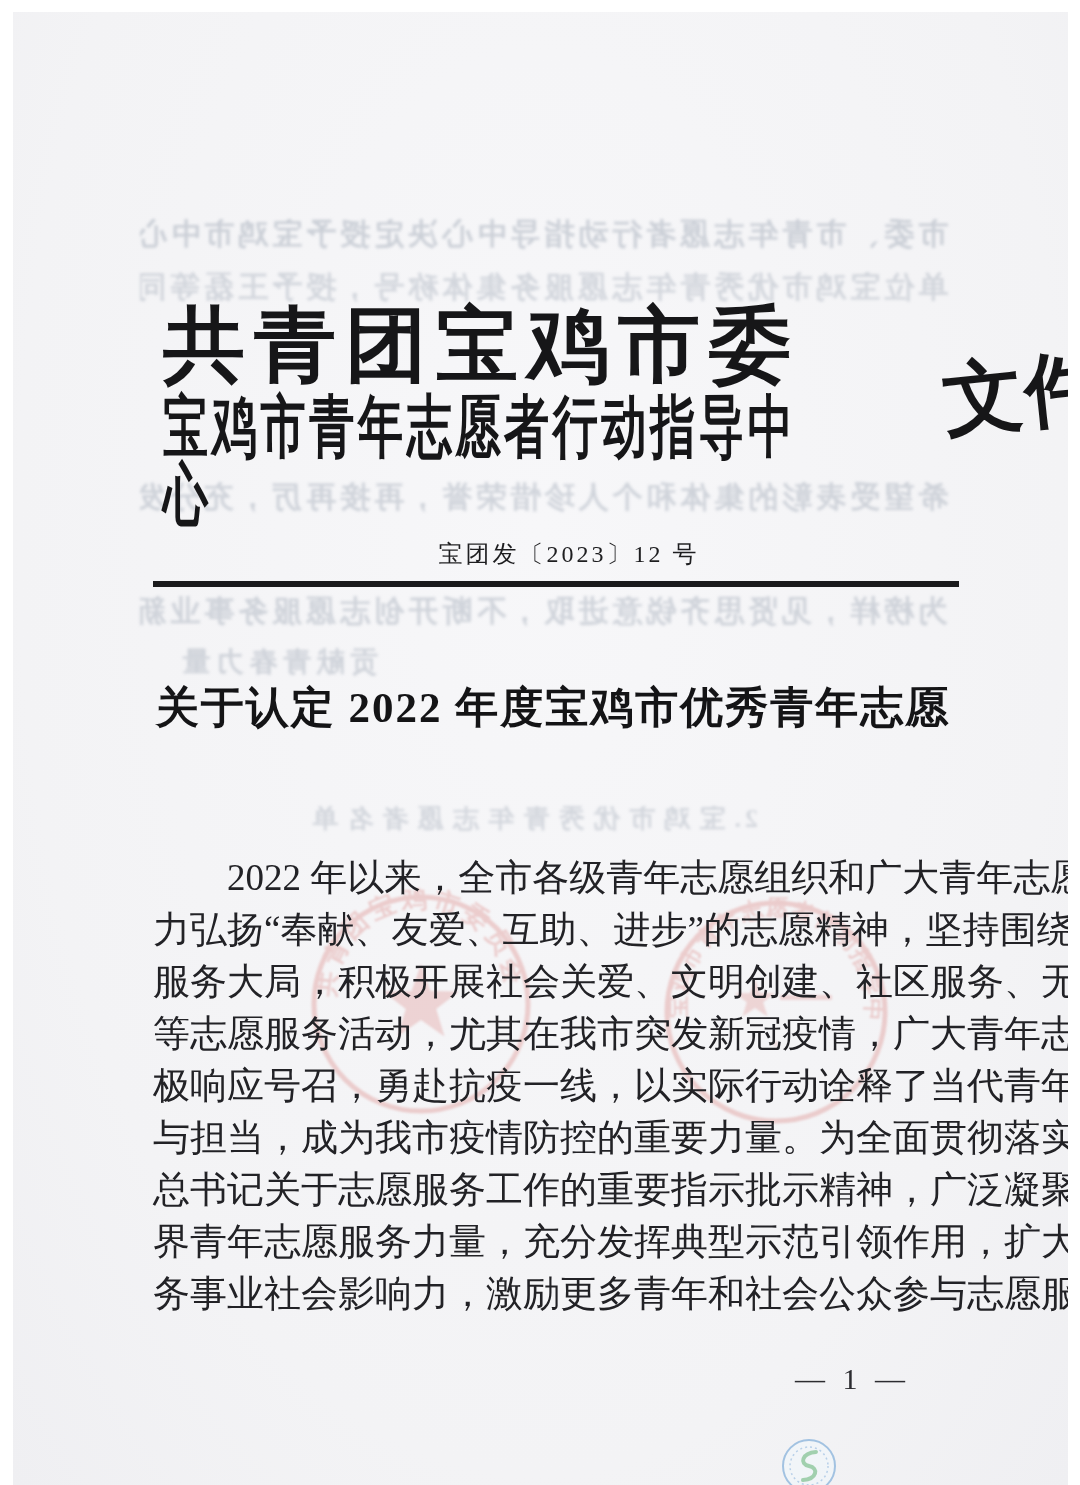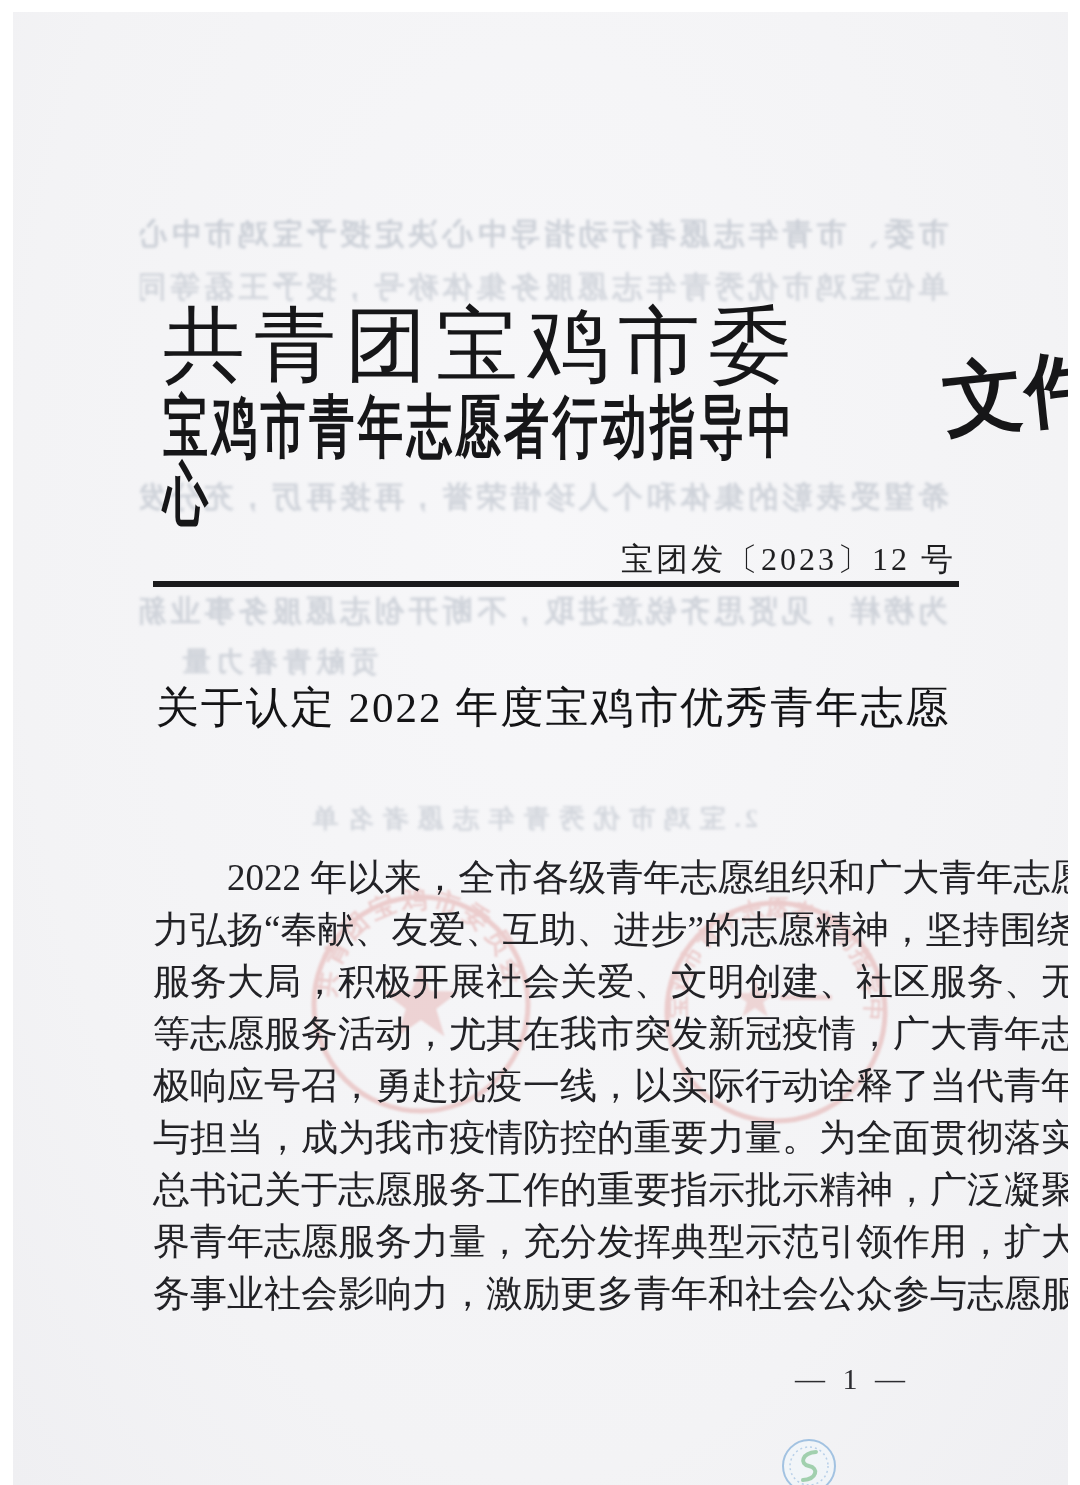--- a/index.html
+++ b/index.html
@@ -31,46 +31,46 @@
 
   
   .seal { position:absolute; opacity:0.34; filter:blur(0.8px); pointer-events:none; }
   .seal.s1 { left:292px; top:876px; }
   .seal.s2 { left:645px; top:882px; }
   .seal text { font-family:"Liberation Serif","DejaVu Serif",serif; font-weight:700; }
 
   
   .header { position:absolute; top:293px; left:150px; width:800px; }
   .org1 {
-    width:628px; font-size:82px; font-weight:400; line-height:1;
+    width:628px; font-size:82px; font-weight:700; line-height:1;
     text-align:justify; text-align-last:justify; text-justify:inter-character;
     color:#161618;
   }
   .org2 {
     margin-top:6px; width:950px; font-size:68px; font-weight:900; line-height:1;
     text-align:justify; text-align-last:justify; text-justify:inter-character;
     transform:scaleX(0.663); transform-origin:left top; color:#161618;
   }
   .doc-type {
     position:absolute; left:780px; top:48px; font-size:80px; font-weight:900;
     line-height:1; letter-spacing:2px; transform:rotate(-6deg); color:#161618;
     white-space:nowrap;
   }
 
   
   .doc-number {
-    position:absolute; top:526px; left:137px; width:806px;
-    text-align:right; font-size:32px; letter-spacing:3px; color:#1e1e20;
+    position:absolute; top:526px; left:153px; width:806px;
+    text-align:center; font-size:24px; letter-spacing:3px; color:#1e1e20;
   }
   .red-rule { position:absolute; top:569px; left:140px; width:806px; height:6px; background:#1a1a1c; }
 
   
   .title { position:absolute; top:667px; left:137px; width:806px; text-align:center; }
   .title .t-line {
-    font-size:43px; font-weight:400; line-height:57px; letter-spacing:2px; color:#141416;
+    font-size:43px; font-weight:700; line-height:57px; letter-spacing:2px; color:#141416;
   }
 
   
   .body-text { position:absolute; top:840px; left:140px; width:806px; }
   .body-line {
     font-size:37px; line-height:52px; color:#222226;
     text-align:justify; text-align-last:justify; text-justify:inter-character;
     white-space:nowrap;
   }
   .body-line.first { text-indent:2em; }

